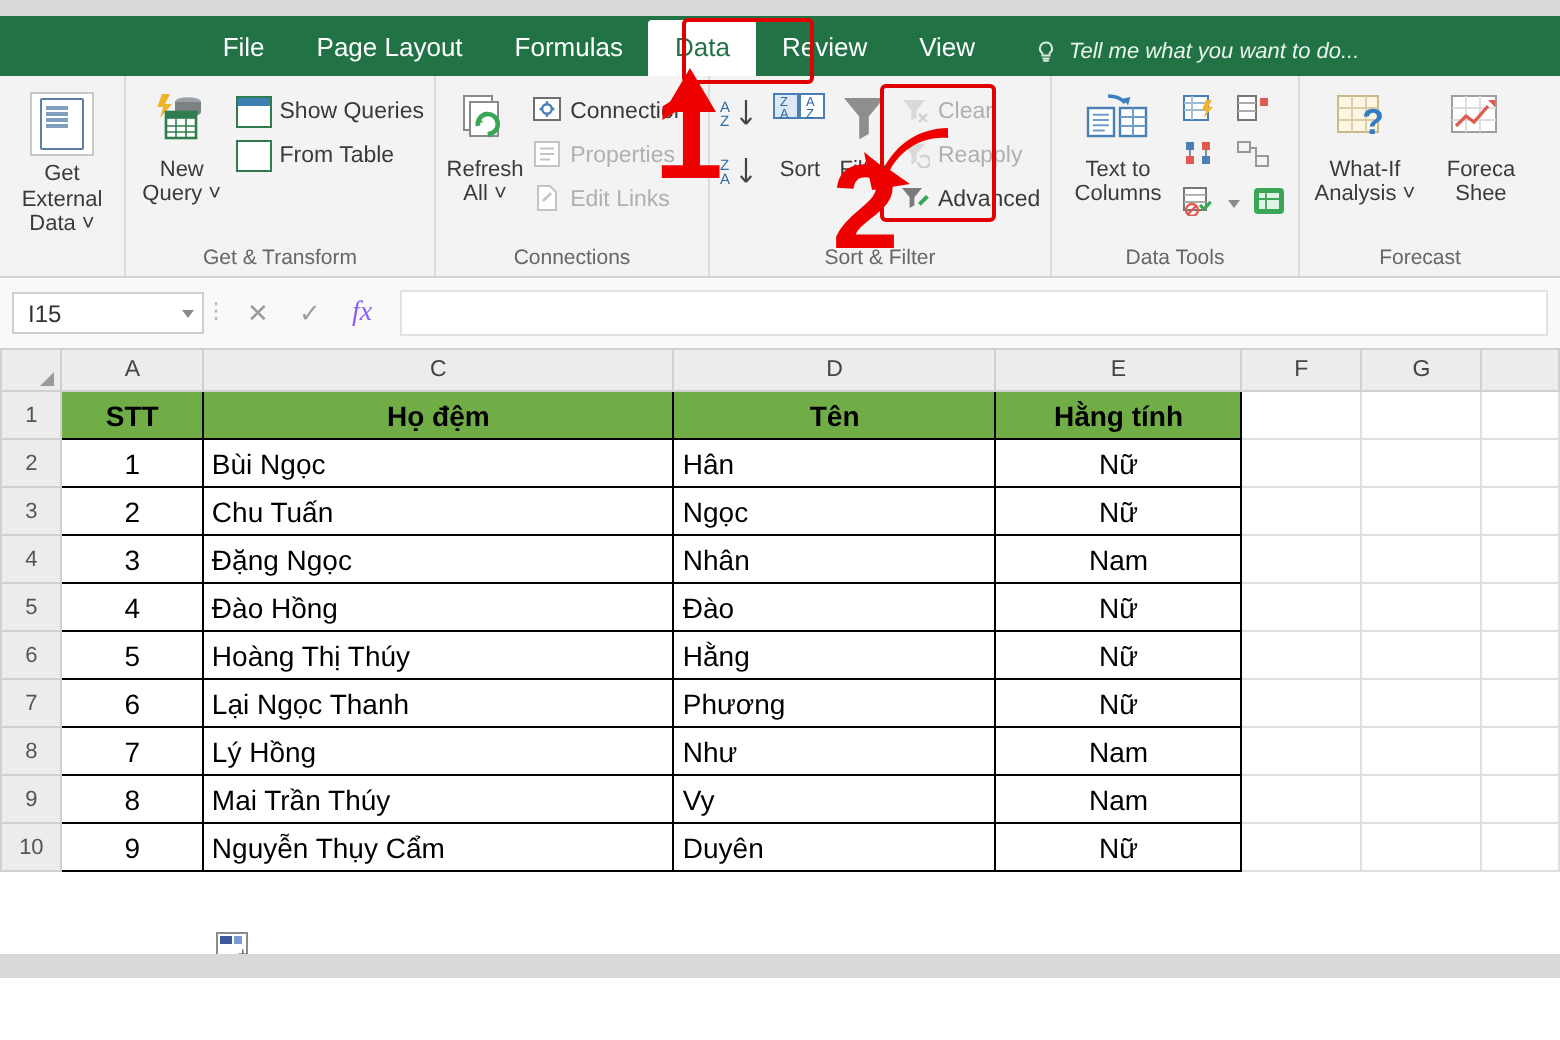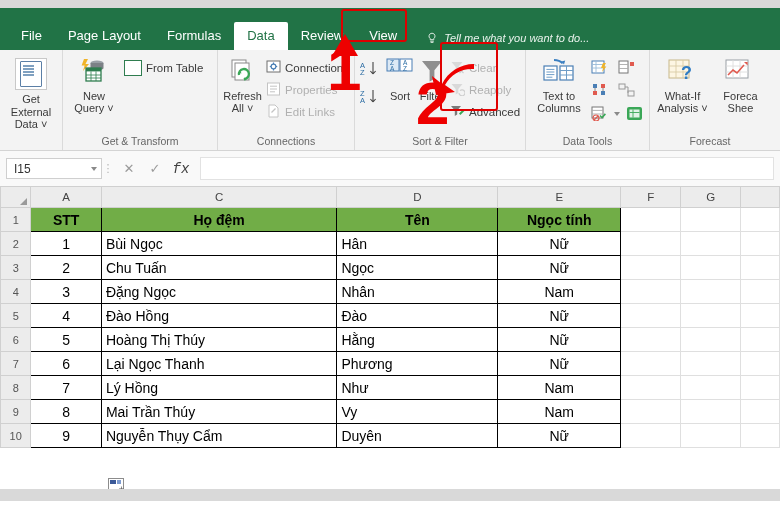--- a/index.html
+++ b/index.html
@@ -7,22 +7,22 @@
     width:780px;height:520px;overflow:hidden;
     background:#d9d9d9;
     font-family:"Liberation Sans","DejaVu Sans",sans-serif;
     -webkit-font-smoothing:antialiased;
   }
   .app{position:relative;width:780px;height:520px;background:#ffffff;}
 
   
   .topstrip{height:8px;background:#d9d9d9;}
   .tabbar{
-    position:relative;height:42px;background:#217346;
-    display:flex;align-items:flex-end;padding-left:8px;box-sizing:border-box;
+    position:relative;height:30px;background:#217346;
+    display:flex;align-items:flex-end;padding-left:8px;box-sizing:border-box;justify-content:center;
   }
   .tab{
     font-size:13px;color:#ffffff;padding:5px 13px 6px 13px;
     line-height:17px;white-space:nowrap;cursor:default;
   }
   .tab.active{background:#ffffff;color:#217346;border-radius:2px 2px 0 0;}
   .tellme{
     display:flex;align-items:center;gap:6px;color:#eaf3ed;font-size:11px;
     padding:5px 10px 6px 16px;font-style:italic;
   }
@@ -79,21 +79,21 @@
     width:96px;height:21px;border:1px solid #cfcfcf;background:#fff;
     display:flex;align-items:center;justify-content:space-between;
     font-size:12px;color:#333;padding:0 4px 0 7px;box-sizing:border-box;
   }
   .caretdown{width:0;height:0;border-left:3.5px solid transparent;border-right:3.5px solid transparent;
              border-top:4.5px solid #8a8a8a;}
   .dots3{width:12px;text-align:center;color:#b5b5b5;font-size:11px;letter-spacing:0;line-height:9px;}
   .fbtns{display:flex;align-items:center;gap:0;height:21px;padding:0 2px;}
   .fbtn{width:26px;height:21px;display:flex;align-items:center;justify-content:center;
         font-size:13px;color:#9b9b9b;}
-  .fx{font-style:italic;font-family:Liberation Mono, monospace;font-size:14px;color:#404040;}
+  .fx{font-style:italic;font-family:Liberation Serif, serif;font-size:14px;color:#8b5cf6;}
   .finput{flex:1;height:21px;border:1px solid #e2e2e2;background:#fff;margin-left:4px;}
 
   
   .sheet{position:relative;height:314px;background:#fff;overflow:hidden;}
   table.grid{border-collapse:collapse;table-layout:fixed;}
   .colhead td{
     height:18px;background:#ececec;border:1px solid #d0d0d0;border-top:none;
     text-align:center;font-size:11.5px;color:#444;
   }
   .corner{background:#ececec !important;position:relative;}
@@ -172,20 +172,26 @@
               <path d="M11.5 5v5c0 1.3 2.9 2.4 6.5 2.4s6.5-1.1 6.5-2.4V5" fill="#7c8186"></path>
               <rect x="7" y="10" width="15" height="13" fill="#fff" stroke="#2f7d4f" stroke-width="1.3"></rect>
               <rect x="7" y="10" width="15" height="3.4" fill="#2f7d4f"></rect>
               <path d="M12 13.4v9.6M17 13.4v9.6M7 17h15M7 20h15" stroke="#2f7d4f" stroke-width=".8"></path>
             </svg>
           </span>
           <span>New</span>
           <span>Query ˅</span>
         </div>
         <div class="smalllist">
+          <div class="smallrow">
+            <span class="ico grid-ico">
+                <span class="grid-ico-top" style="display:block;background:#3c7fb1;"></span>
+              </span>
+            <span>Show Queries</span>
+          </div>
           <div class="smallrow">
             <span class="ico grid-ico"><span class="grid-ico-top"></span></span>
             <span>From Table</span>
           </div>
         </div>
       </div>
       <div class="group-title">Get &amp; Transform</div>
     </div>
 
     <div class="group" style="width:137px;align-items:stretch;">
@@ -463,21 +469,21 @@
         <td>F</td>
         <td>G</td>
         <td></td>
       </tr>
 
       <tr>
         <td class="rh">1</td>
         <td class="cell inrange hdrcell">STT</td>
         <td class="cell inrange hdrcell">Họ đệm</td>
         <td class="cell inrange hdrcell">Tên</td>
-        <td class="cell inrange hdrcell">Ngọc tính</td>
+        <td class="cell inrange hdrcell">Hằng tính</td>
         <td class="cell"></td>
         <td class="cell"></td>
         <td class="cell"></td>
       </tr>
 
       <tr>
         <td class="rh">2</td>
         <td class="cell inrange num">1</td>
         <td class="cell inrange">Bùi Ngọc</td>
         <td class="cell inrange">Hân</td>

